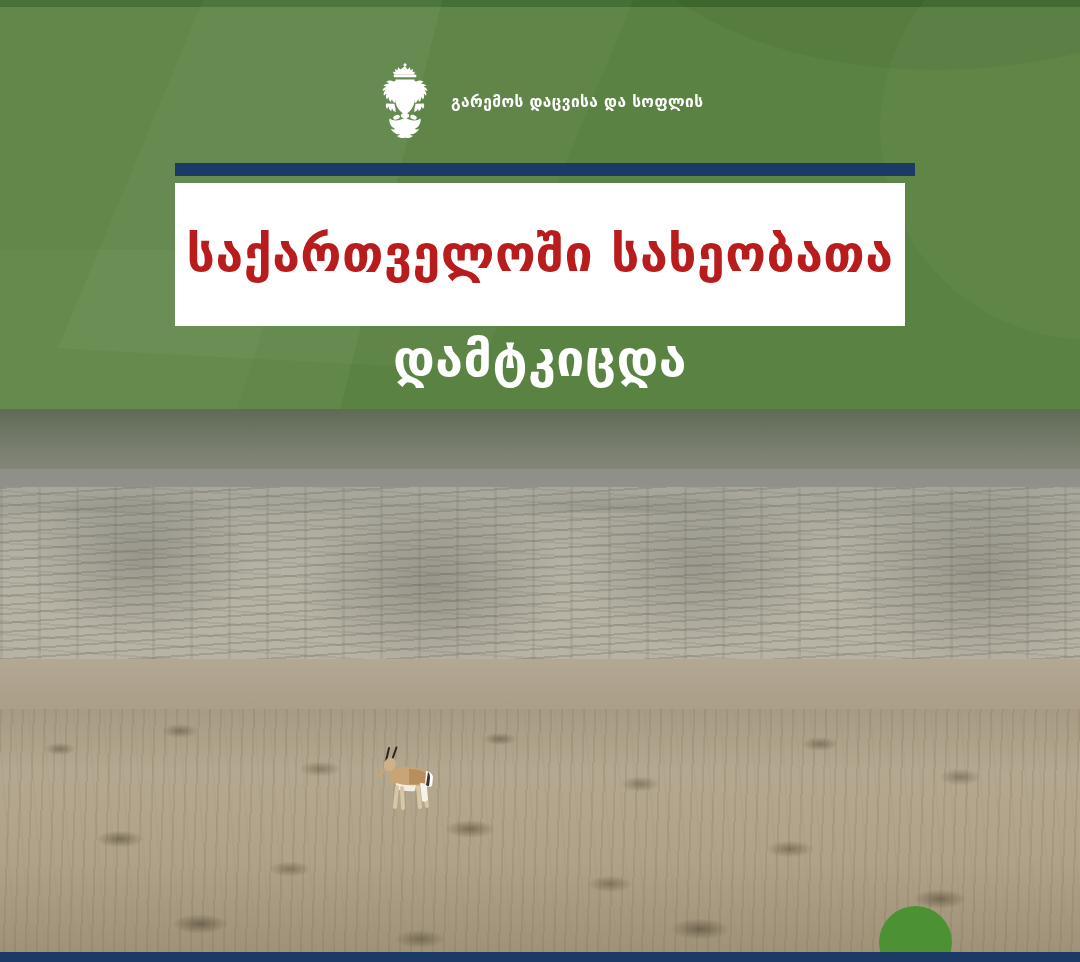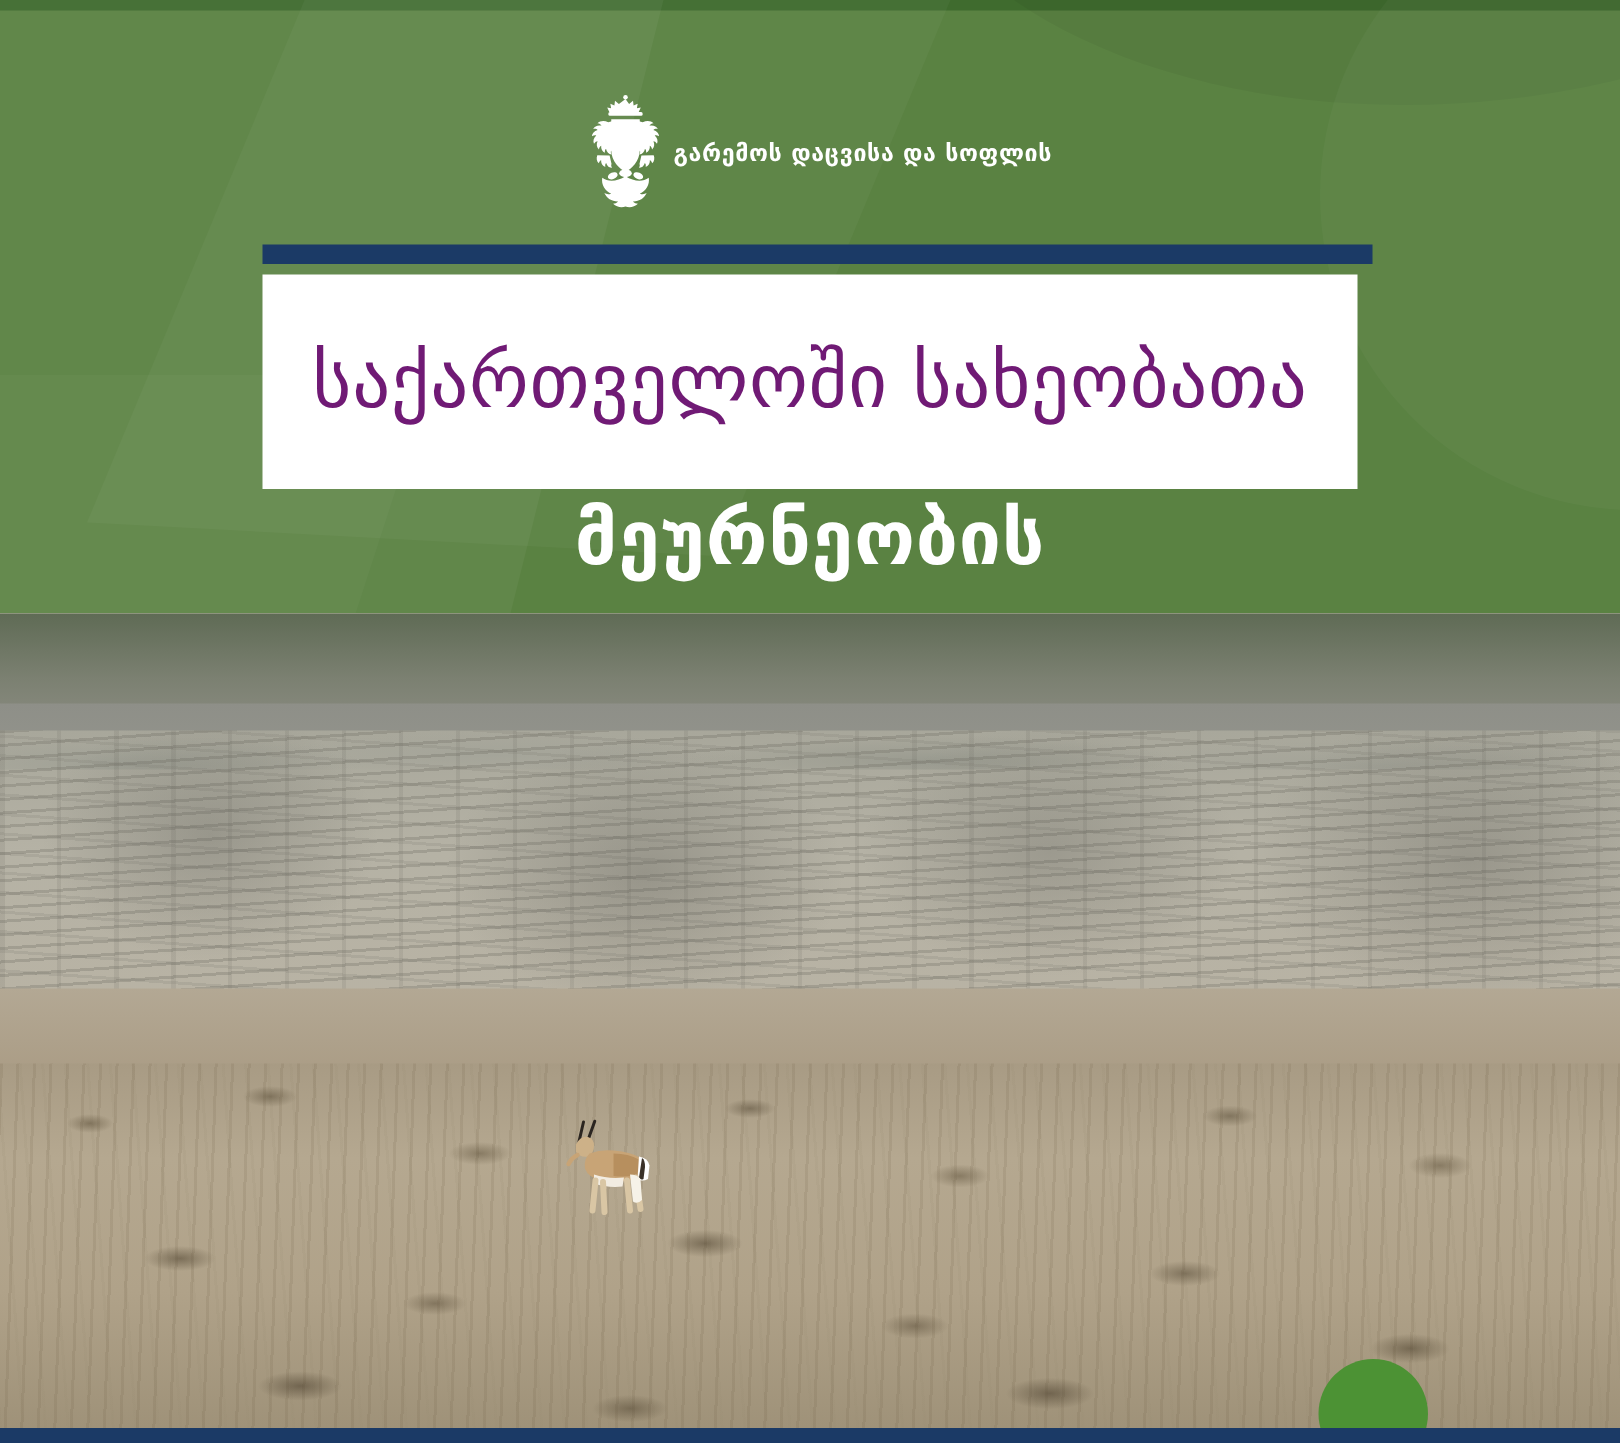--- a/index.html
+++ b/index.html
@@ -41,43 +41,43 @@
     border-radius:50%;
   }
   .hdr-shape-e {
     position:absolute; left:-60px; top:250px; width:300px; height:300px;
     background:rgba(255,255,255,0.028);
     transform:skewX(-18deg);
   }
 
   
   .ministry {
-    position:absolute; left:385px; top:63px;
-    display:flex; align-items:center; gap:0;
+    position:absolute; left:373px; top:63px;
+    display:flex; align-items:center; gap:14px;
   }
   .emblem { width:64px; height:78px; display:block; }
   .ministry-text {
     color:#ffffff; font-size:15.5px; line-height:1.42;
     letter-spacing:0.4px; font-weight:600; white-space:nowrap;
   }
 
   
   .navy-rule {
     position:absolute; left:175px; top:163px; width:740px; height:13px;
     background:#1b3a66;
   }
 
   
   .title-box {
     position:absolute; left:175px; top:183px; width:730px; height:143px;
     background:#ffffff;
     display:flex; flex-direction:column; align-items:center; justify-content:center;
   }
   .title-line {
-    color:#701a75; font-size:50px; font-weight:400;
+    color:#b91c1c; font-size:50px; font-weight:700;
     line-height:1.14; letter-spacing:0.5px; white-space:nowrap;
     text-align:right;
   }
 
   
   .title-line3 {
     position:absolute; left:0; top:332px; width:1080px;
     text-align:center; color:#ffffff;
     font-size:50px; font-weight:700; letter-spacing:0.5px;
     line-height:1.1;
@@ -215,21 +215,21 @@
       <div>გარემოს დაცვისა და სოფლის</div>
     </div>
   </div>
 
   <div class="navy-rule"></div>
 
   <div class="title-box">
     <div class="title-line">საქართველოში სახეობათა</div>
   </div>
 
-  <div class="title-line3">მეურნეობის</div>
+  <div class="title-line3">დამტკიცდა</div>
   <div class="underline-bar"></div>
 
   <div class="photo">
     <div class="sky"></div>
     <div class="ridge-far"></div>
     <div class="cliff">
       <div class="cliff-top-edge"></div>
       <div class="cliff-tex"></div>
       <div class="cliff-shadow"></div>
     </div>

